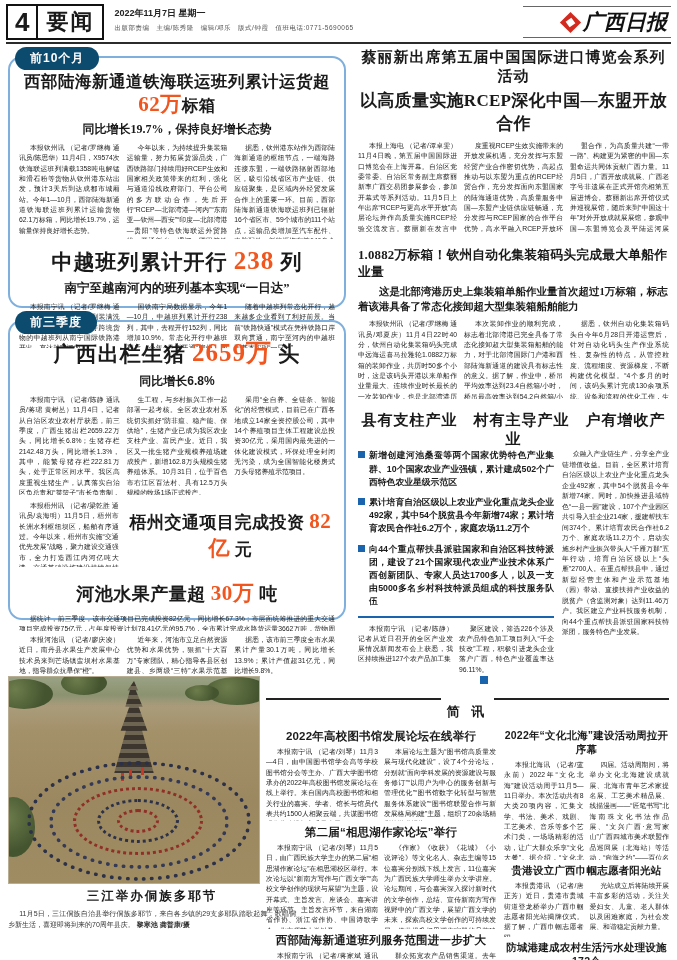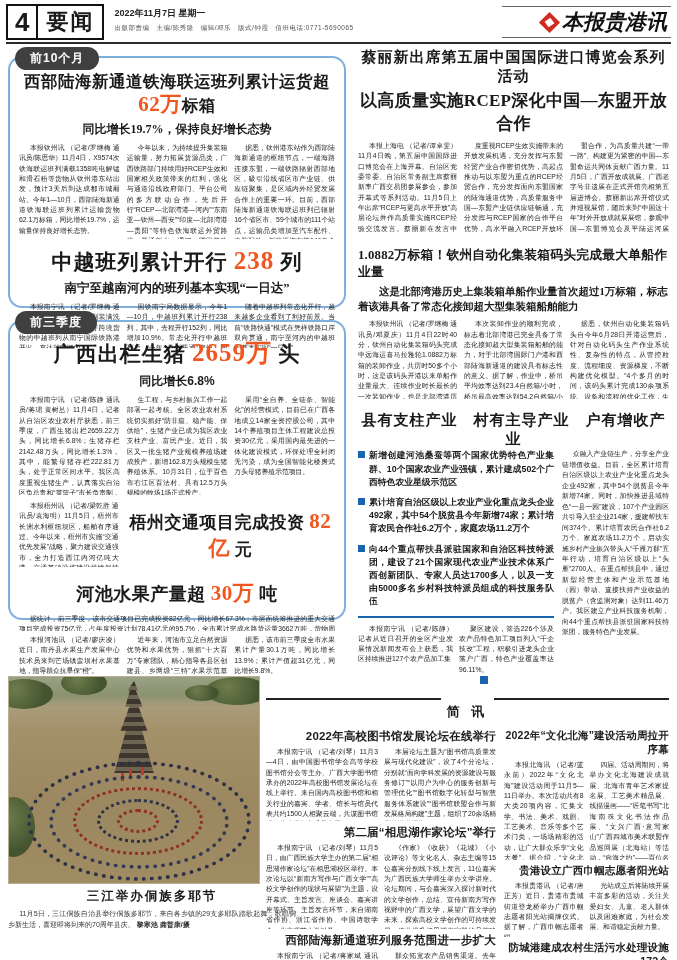--- a/index.html
+++ b/index.html
@@ -16,21 +16,21 @@
   .dateline{font-size:9px;font-weight:bold;color:#222;}
   .staffline{font-size:6.5px;color:#555;margin-top:4px;letter-spacing:.5px;}
   .masthead{margin-left:auto;display:flex;align-items:center;gap:5px;
             border-top:1px solid #666;border-bottom:1px solid #666;height:30px;margin-top:2px;padding:0 4px 0 40px;}
   .diamond{width:15px;height:15px;background:#d22a1e;transform:rotate(45deg);position:relative;}
   .diamond::after{content:"";position:absolute;left:4px;top:4px;width:7px;height:7px;background:#fff;transform:rotate(10deg);}
   .masthead-name{font-size:21px;font-weight:900;font-style:italic;font-family:"DejaVu Serif","Liberation Serif",serif;color:#111;}
   
   .bluebox{position:absolute;left:8px;width:338px;border:2px solid #7fb0dd;border-radius:14px;
            padding:14px 9px 6px 9px;box-sizing:border-box;}
-  .badge{position:absolute;top:-11px;left:5px;background:#404040;color:#fff;font-weight:bold;
+  .badge{position:absolute;top:-11px;left:5px;background:#0c4a6e;color:#fff;font-weight:bold;
          font-size:12px;padding:3px 15px;border-radius:12px;letter-spacing:1px;}
   .headline1{font-size:16.5px;font-weight:900;letter-spacing:.5px;text-align:center;line-height:1.2;}
   .headline1 .num{font-size:21px;}
   .num{color:#f0561e;font-weight:900;}
   .subhead{font-size:12px;font-weight:bold;text-align:center;margin:4px 0 5px;}
   .subhead.sm{font-size:11px;}
   .bcols{display:flex;gap:7px;overflow:hidden;}
   .bcols p{flex:1;margin:0;font-size:6.8px;line-height:1.52;text-align:justify;text-indent:1.6em;color:#222;}
   .h2line{font-size:21px;font-weight:900;text-align:center;letter-spacing:1px;margin-top:8px;}
   .h2line .num{font-size:25px;}
@@ -57,21 +57,21 @@
   .sidecol{flex:1;overflow:hidden;}
   .sidecol p{margin:0;font-size:6.8px;line-height:1.54;text-align:justify;text-indent:1.6em;color:#222;}
   
   .briefs{position:absolute;left:266px;top:676px;width:403px;}
   .brief-rule{display:flex;align-items:center;gap:6px;margin-bottom:6px;}
   .brief-rule .line{flex:1;border-top:2px solid #222;}
   .brief-title{font-size:13px;font-weight:900;letter-spacing:4px;display:flex;align-items:flex-end;gap:19px;flex-direction:column;}
   .bsq{width:8px;height:8px;background:#1a63ad;display:inline-block;}
   .bwrap{display:flex;gap:8px;}
   .bca{width:230px;} .bcb{flex:1;}
-  .bitem h4{margin:2px 0 3px;font-size:11.5px;font-weight:900;text-align:right;letter-spacing:.2px;}
+  .bitem h4{margin:2px 0 3px;font-size:11.5px;font-weight:900;text-align:center;letter-spacing:.2px;}
   
   .photo-wrap{position:absolute;left:8px;top:676px;width:288px;}
   .photo{width:250px;height:206px;position:relative;overflow:hidden;border:1px solid #b9ad93;
          background:linear-gradient(180deg,#b3a98f 0,#a3916a 26%,#9c8860 60%,#a08c63 100%);}
   .ph-sky{position:absolute;left:0;top:0;right:0;height:30px;
           background:linear-gradient(180deg,#9aa286 0,#8b926f 60%,rgba(150,140,105,0));}
   .tree{position:absolute;border-radius:50%;background:radial-gradient(circle at 35% 35%,#6d7d4c,#44542f 70%);}
   .t1{left:-14px;top:2px;width:58px;height:30px;}
   .t2{left:52px;top:-6px;width:46px;height:24px;}
   .t3{right:-10px;top:0;width:64px;height:28px;}
@@ -103,21 +103,21 @@
     <div class="pgno-box">
       <div class="pgno">4</div>
       <div class="sec-name">要闻</div>
     </div>
     <div class="dateblock">
       <div class="dateline">2022年11月7日 星期一</div>
       <div class="staffline">出版部责编　主编/陈秀隆　编辑/邓乐　版式/钟霞　值班电话:0771-5690065</div>
     </div>
     <div class="masthead">
       <span class="diamond"></span>
-      <span class="masthead-name">本报贵港讯</span>
+      <span class="masthead-name">广西日报</span>
     </div>
   </div>
 
   <div class="bluebox" style="top:56px;height:252px;">
     <div class="badge">前10个月</div>
     <div class="headline1 serif">
       <span>西部陆海新通道铁海联运班列累计运货超</span><span class="num">62万</span><span>标箱</span>
     </div>
     <div class="subhead serif">同比增长19.7%，保持良好增长态势</div>
     <div class="bcols" style="height:96px;">

